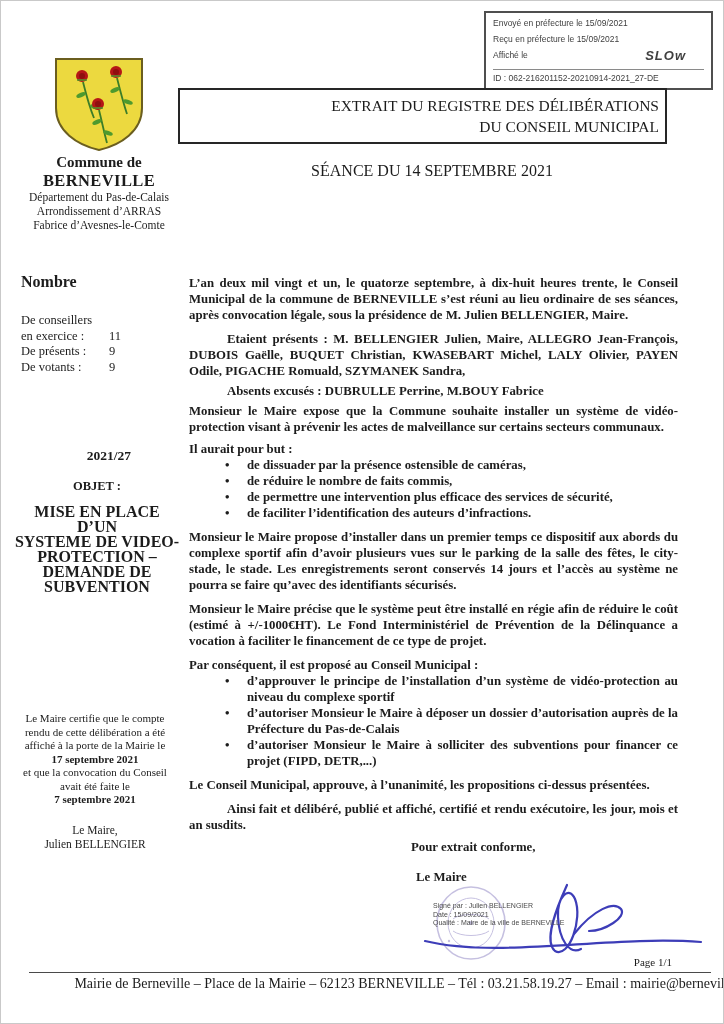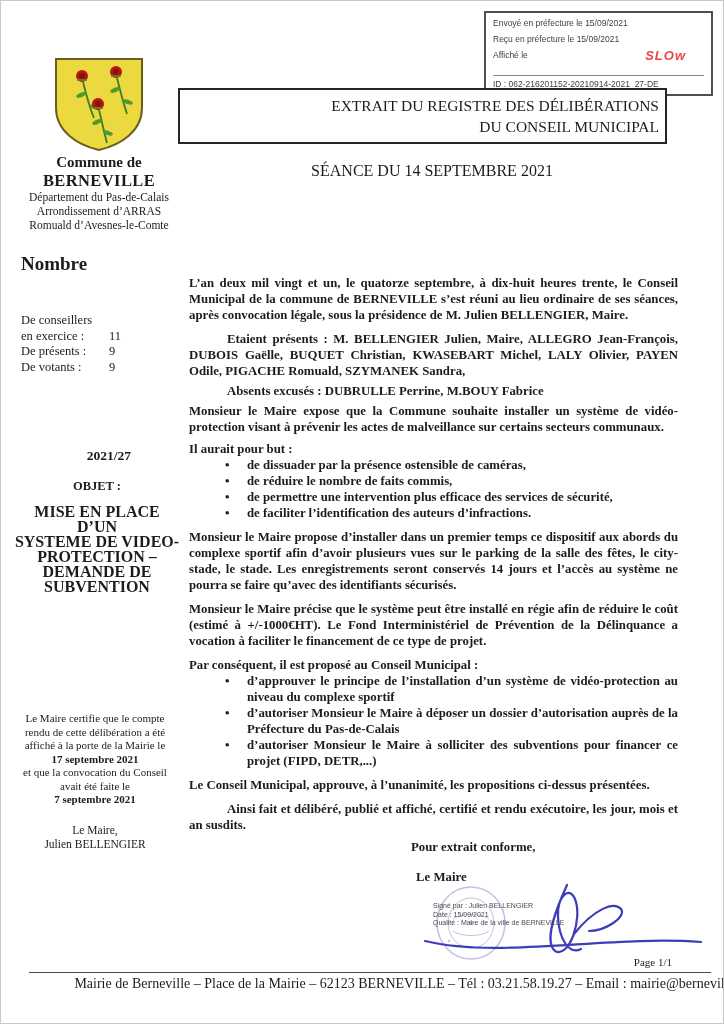--- a/index.html
+++ b/index.html
@@ -9,41 +9,41 @@
     border:1px solid #c9c9c9;box-sizing:border-box;margin:0 auto;
   }
   
   .stamp{
     position:absolute;left:483px;top:10px;width:229px;box-sizing:border-box;
     border:2px solid #4f4f4f;padding:5px 7px 3px 7px;
     font-family:"Liberation Sans",sans-serif;font-size:8.5px;color:#3e3e3e;
     line-height:11px;background:#fff;
   }
   .stamp-row{margin-bottom:5px;white-space:nowrap;}
-  .stamp-affiche{display:flex;justify-content:space-between;margin-bottom:14px;}
+  .stamp-affiche{display:flex;justify-content:space-between;margin-bottom:8px;}
   .slow-logo{
     font-family:"Liberation Sans",sans-serif;font-weight:bold;font-style:italic;
-    font-size:13px;letter-spacing:1px;color:#ef4444;margin-right:18px;
+    font-size:13px;letter-spacing:1px;color:#404040;margin-right:18px;
   }
   .stamp-id{border-top:1px solid #8a8a8a;padding-top:3px;margin-bottom:1px;white-space:nowrap;}
   
   .arms{position:absolute;left:52px;top:55px;width:92px;height:97px;}
   .commune{position:absolute;left:8px;top:152px;width:180px;text-align:center;}
   .commune-line1{font-weight:bold;font-size:15px;line-height:18px;}
   .commune-name{font-weight:bold;font-size:16.5px;line-height:19px;letter-spacing:.4px;}
   .commune-sub{font-size:11.5px;line-height:14px;}
   
   .title-box{
     position:absolute;left:177px;top:87px;width:489px;box-sizing:border-box;
     border:2px solid #262626;padding:5px 6px;text-align:right;
     font-size:15.5px;line-height:21px;background:#fff;
   }
   .seance{position:absolute;left:186px;top:161px;width:490px;text-align:center;font-size:16px;}
   
-  .nombre-h{position:absolute;left:20px;top:252px;font-weight:bold;font-size:19px;}
+  .nombre-h{position:absolute;left:20px;top:272px;font-weight:bold;font-size:16px;}
   .counts{position:absolute;left:20px;top:300px;width:160px;font-size:12.5px;line-height:15.5px;margin-top:12px;}
   .count-row{position:relative;}
   .count-val{position:absolute;left:88px;}
   .delib-num{position:absolute;left:24px;top:447px;width:168px;text-align:center;font-weight:bold;font-size:13.5px;}
   .objet-label{position:absolute;left:12px;top:478px;width:168px;text-align:center;font-weight:bold;font-size:12.5px;}
   .objet-title{position:absolute;left:12px;top:503px;width:168px;text-align:center;font-weight:bold;font-size:16px;line-height:15px;}
   .certif{position:absolute;left:14px;top:711px;width:160px;text-align:center;font-size:11px;line-height:13.5px;}
   .certif .b{font-weight:bold;}
   .maire-block{position:absolute;left:14px;top:822px;width:160px;text-align:center;font-size:11.5px;line-height:14px;}
   
@@ -114,21 +114,21 @@
       <circle cx="45" cy="48" r="3" fill="#8f0f0f"></circle>
       <path d="M40,52 L50,52" stroke="#4e9a2e" stroke-width="1.5"></path>
     </g>
   </svg>
 
   <div class="commune">
     <div class="commune-line1">Commune de</div>
     <div class="commune-name">BERNEVILLE</div>
     <div class="commune-sub">Département du Pas-de-Calais</div>
     <div class="commune-sub">Arrondissement d’ARRAS</div>
-    <div class="commune-sub">Romuald d’Avesnes-le-Comte</div>
+    <div class="commune-sub">Fabrice d’Avesnes-le-Comte</div>
   </div>
 
   <div class="title-box">
     <div>EXTRAIT DU REGISTRE DES DÉLIBÉRATIONS</div>
     <div>DU CONSEIL MUNICIPAL</div>
   </div>
   <div class="seance">SÉANCE DU 14 SEPTEMBRE 2021</div>
 
   <div class="nombre-h">Nombre</div>
   <div class="counts">

